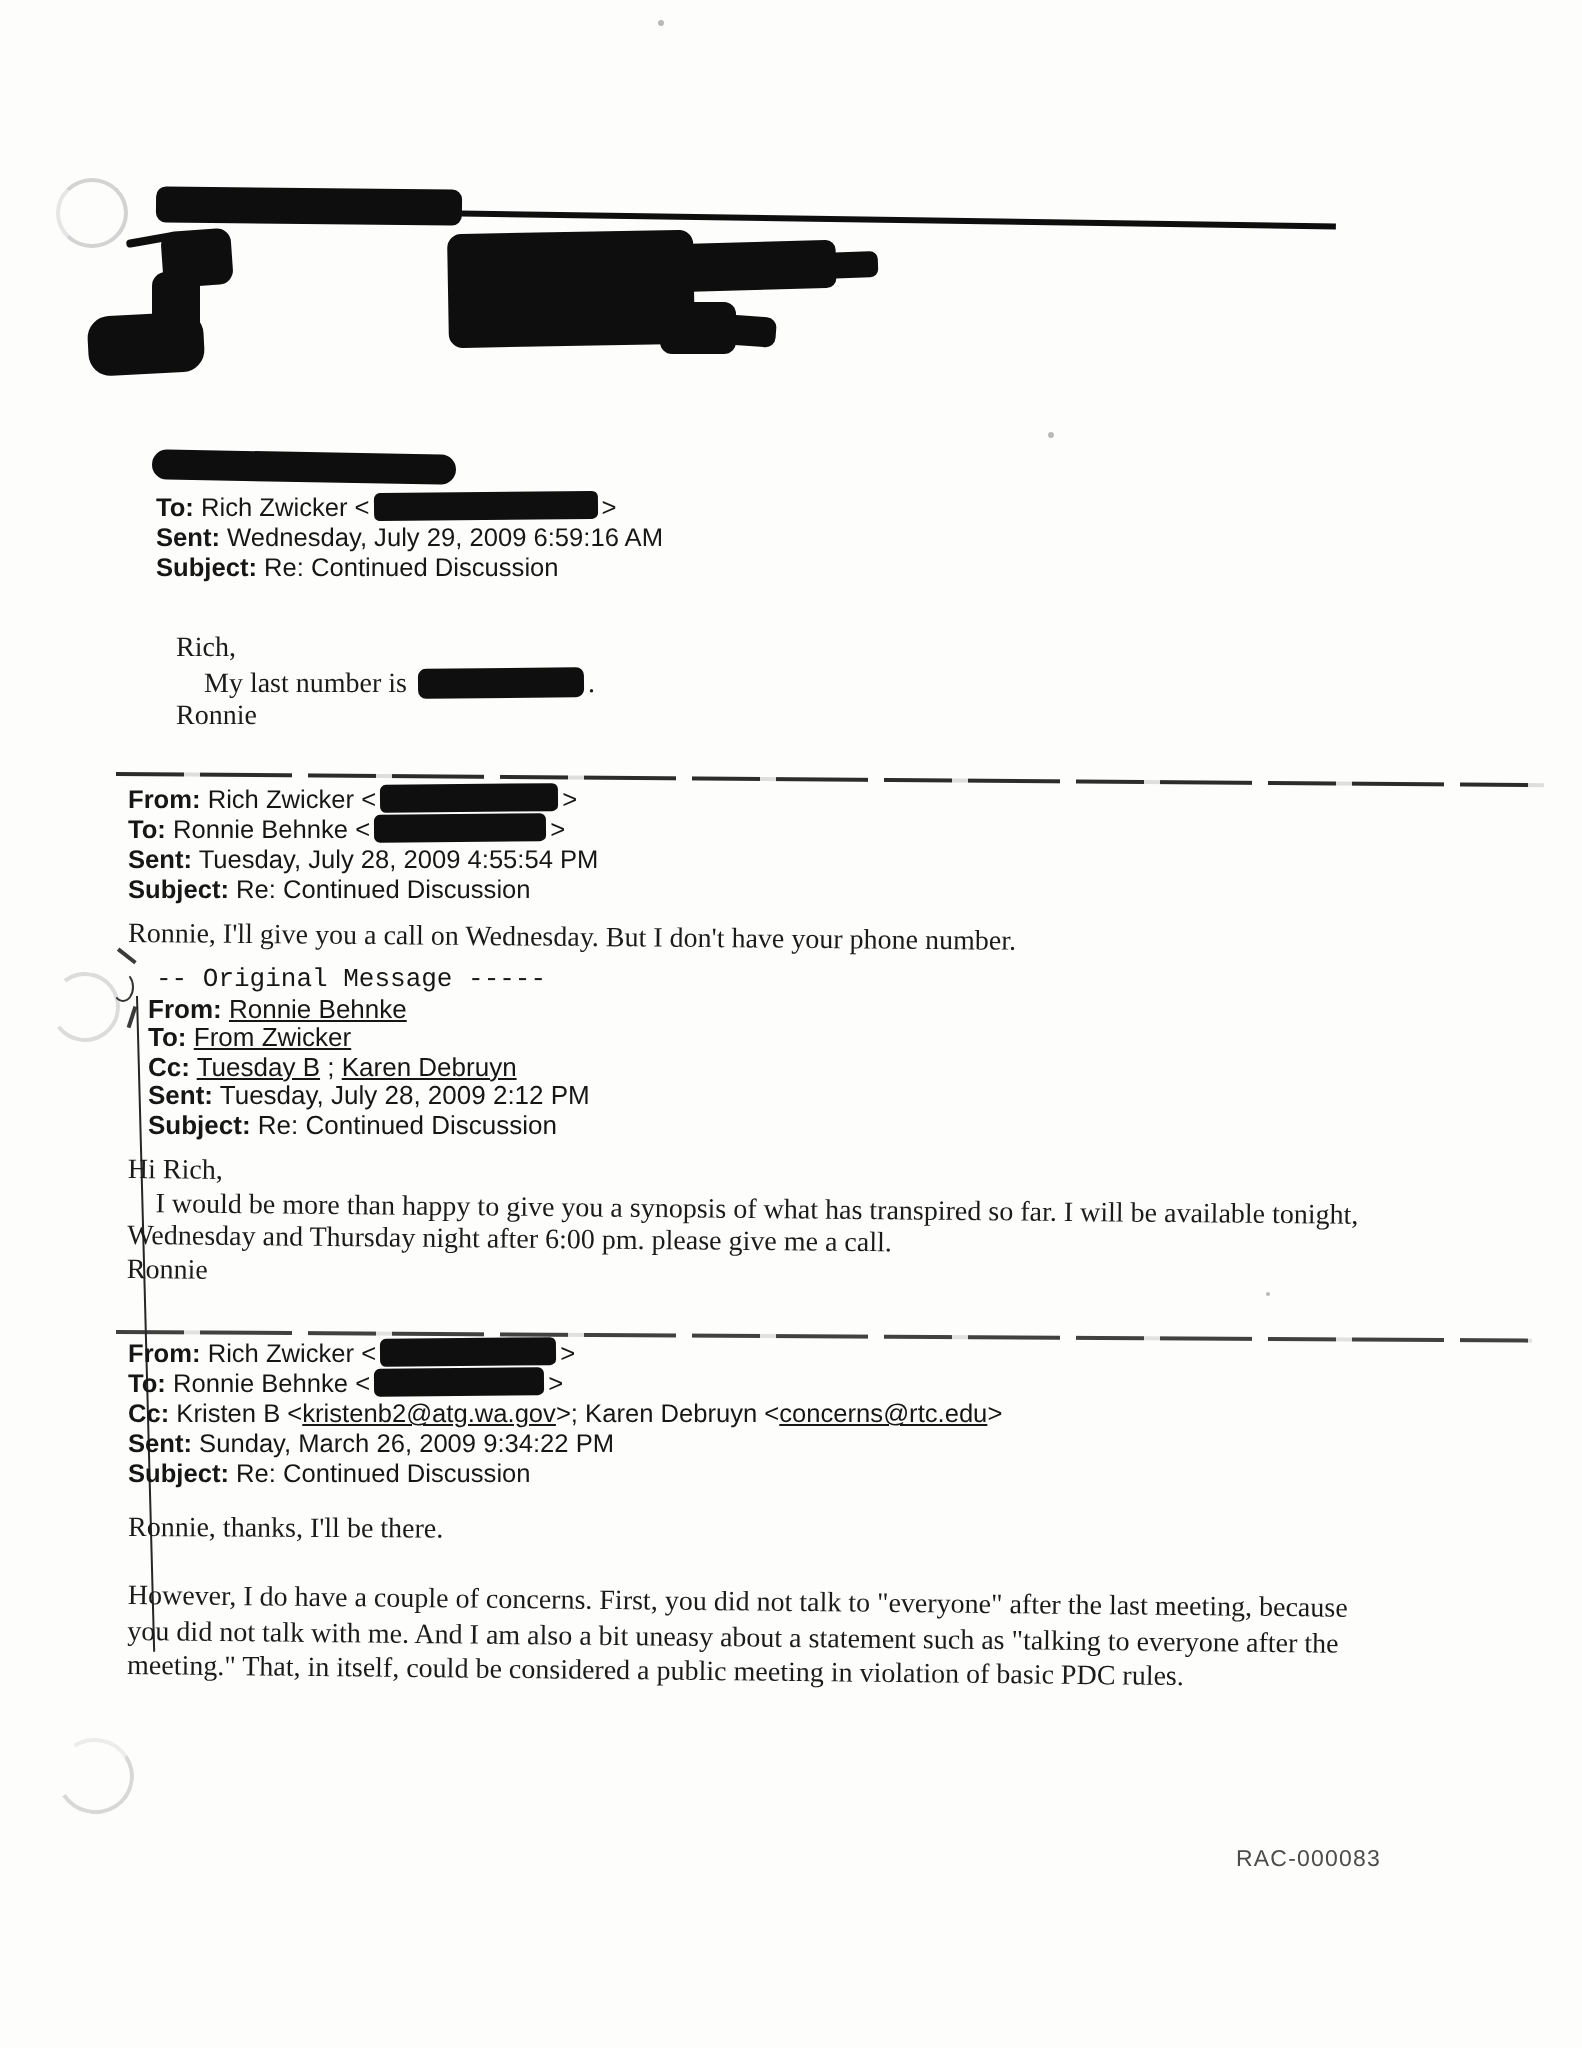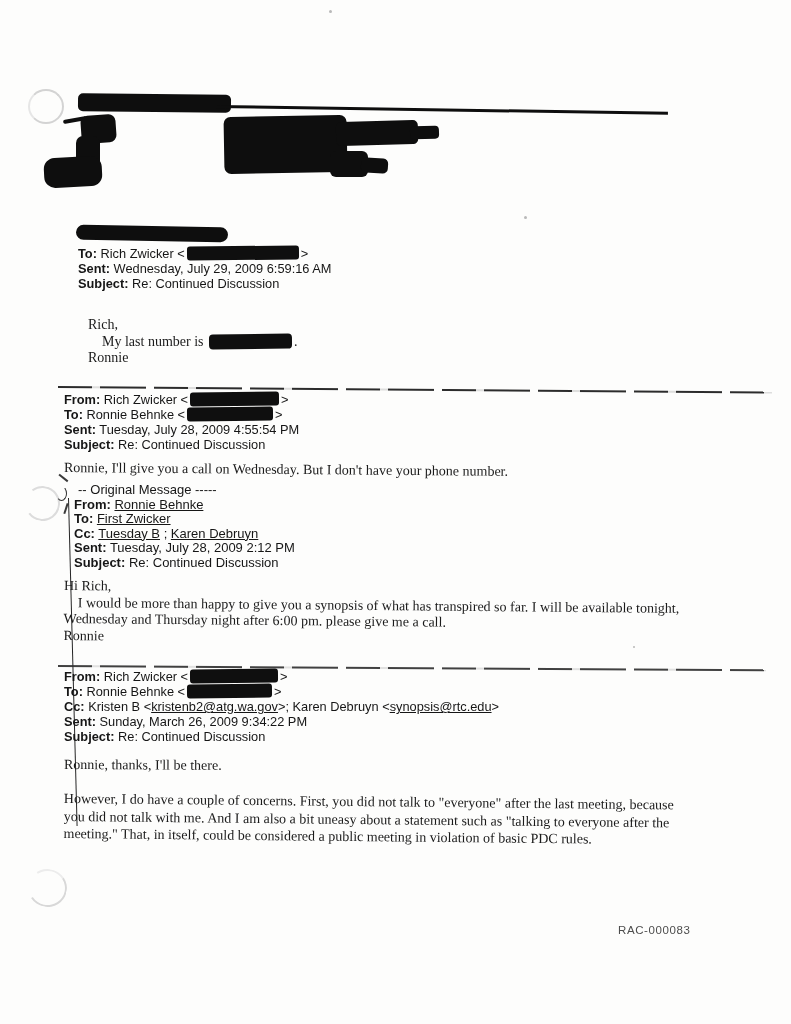--- a/index.html
+++ b/index.html
@@ -93,41 +93,41 @@
 
   <div class="serif nowrap" style="position:absolute;left:64px;top:460px;transform:rotate(0.5deg);transform-origin:left center;">Ronnie, I'll give you a call on Wednesday.  But I don't have your phone number.</div>
 
   <div class="penmark" style="left:58px;top:477px;width:11px;height:1.7px;transform:rotate(38deg);"></div>
   <div class="pencurve" style="left:56px;top:486px;width:9px;height:13px;"></div>
   <div class="penmark" style="left:65px;top:503px;width:1.7px;height:11px;transform:rotate(18deg);"></div>
 
   <div class="quoteline" style="left:68px;top:498px;height:328px;transform:rotate(-1.5deg);"></div>
 
   <div class="hdr" style="left:74px;top:483px;font-size:13px;line-height:14.6px;">
-    <div class="hline" style="padding-left:4px;">-- Original Message -----</div>
+    <div class="hline" style="padding-left:4px;font-family:Liberation Mono, monospace;">-- Original Message -----</div>
     <div class="hline"><span class="hlabel">From:</span> <span class="u">Ronnie Behnke</span></div>
-    <div class="hline"><span class="hlabel">To:</span> <span class="u">First Zwicker</span></div>
+    <div class="hline"><span class="hlabel">To:</span> <span class="u">From Zwicker</span></div>
     <div class="hline"><span class="hlabel">Cc:</span> <span class="u">Tuesday B</span><span> ; </span><span class="u">Karen Debruyn</span></div>
     <div class="hline"><span class="hlabel">Sent:</span><span> Tuesday, July 28, 2009 2:12 PM</span></div>
     <div class="hline"><span class="hlabel">Subject:</span><span> Re: Continued Discussion</span></div>
   </div>
 
   <div class="serif" style="position:absolute;left:64px;top:578px;transform:rotate(0.55deg);transform-origin:left top;">
     <div>Hi Rich,</div>
     <div class="nowrap" style="padding-left:14px;">I would be more than happy to give you a synopsis of what has transpired so far. I will be available tonight,</div>
     <div class="nowrap">Wednesday and Thursday night after 6:00 pm. please give me a call.</div>
     <div>Ronnie</div>
   </div>
 
   <div class="sep" style="left:58px;top:665px;width:708px;transform:rotate(0.35deg);height:1.8px;opacity:.9;"></div>
 
   <div class="hdr" style="left:64px;top:669px;line-height:15.1px;">
     <div class="hline"><span class="hlabel">From:</span><span> Rich Zwicker &lt;</span><span class="rb rb-e4-from"></span><span>&gt;</span></div>
     <div class="hline"><span class="hlabel">To:</span><span> Ronnie Behnke &lt;</span><span class="rb rb-e4-to"></span><span>&gt;</span></div>
-    <div class="hline"><span class="hlabel">Cc:</span><span> Kristen B &lt;</span><span class="u">kristenb2@atg.wa.gov</span><span>&gt;; Karen Debruyn &lt;</span><span class="u">synopsis@rtc.edu</span><span>&gt;</span></div>
+    <div class="hline"><span class="hlabel">Cc:</span><span> Kristen B &lt;</span><span class="u">kristenb2@atg.wa.gov</span><span>&gt;; Karen Debruyn &lt;</span><span class="u">concerns@rtc.edu</span><span>&gt;</span></div>
     <div class="hline"><span class="hlabel">Sent:</span><span> Sunday, March 26, 2009 9:34:22 PM</span></div>
     <div class="hline"><span class="hlabel">Subject:</span><span> Re: Continued Discussion</span></div>
   </div>
 
   <div class="serif nowrap" style="position:absolute;left:64px;top:757px;transform:rotate(0.3deg);transform-origin:left center;">Ronnie, thanks, I'll be there.</div>
   <div class="serif" style="position:absolute;left:64px;top:790px;line-height:17.5px;transform:rotate(0.6deg);transform-origin:left top;">
     <div class="nowrap">However, I do have a couple of concerns.  First, you did not talk to "everyone" after the last meeting, because</div>
     <div class="nowrap">you did not talk with me.  And I am also a bit uneasy about a statement such as "talking to everyone after the</div>
     <div class="nowrap">meeting."  That, in itself, could be considered a public meeting in violation of basic PDC rules.</div>
   </div>

